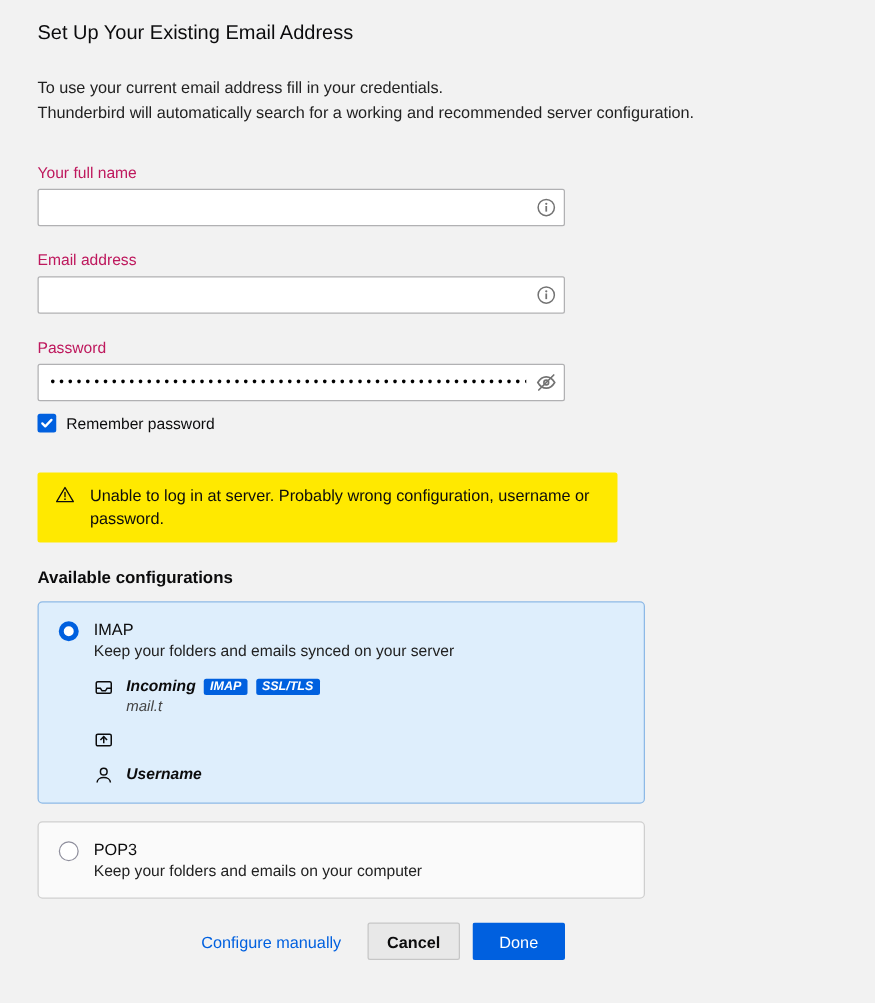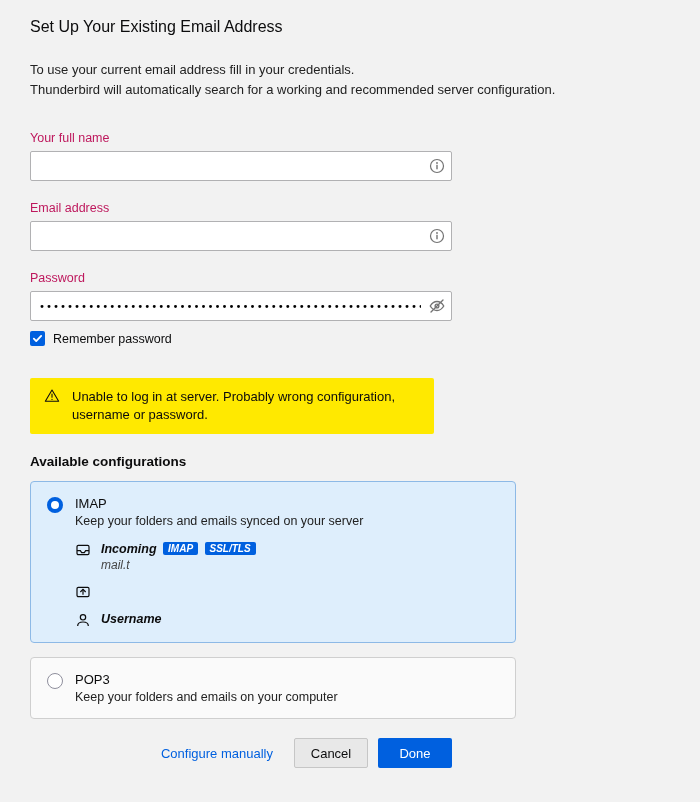--- a/index.html
+++ b/index.html
@@ -74,21 +74,21 @@
     height: 15px;
     background: #0060df;
     border-radius: 2px;
     display: flex;
     align-items: center;
     justify-content: center;
     color: #fff;
   }
   .checkbox-label { font-size: 12.5px; }
   .alert {
-    width: 404px;
+    width: 464px;
     background: #ffe900;
     border-radius: 2px;
     padding: 10px 14px;
     display: flex;
     align-items: flex-start;
     gap: 12px;
     margin-top: 32px;
     margin-bottom: 20px;
   }
   .alert-text { font-size: 13px; line-height: 1.4; }
@@ -186,20 +186,21 @@
     font-size: 13px;
     font-family: inherit;
     cursor: pointer;
     border: 1px solid transparent;
     padding: 0 14px;
   }
   .btn-secondary {
     background: #e8e8e8;
     border-color: #c6c6c6;
     color: #0c0c0d;
+    font-weight: bold;
   }
   .btn-primary {
     background: #0060df;
     color: #fff;
   }
   svg { display: block; }
 </style>
 </head>
 <body>
 

